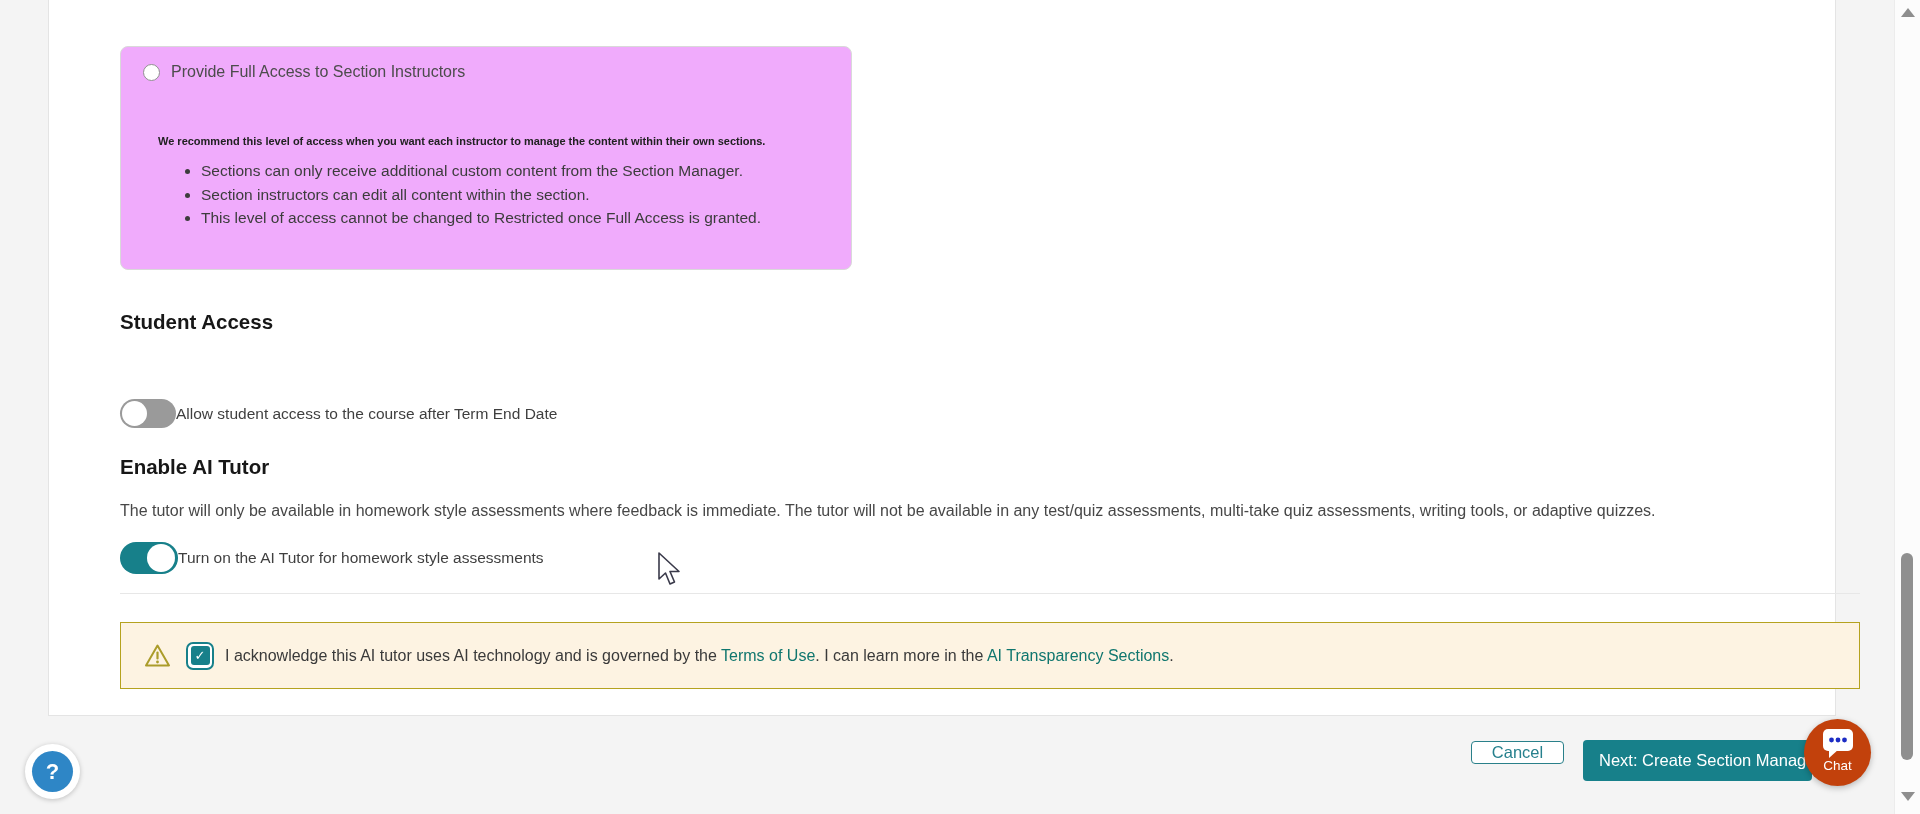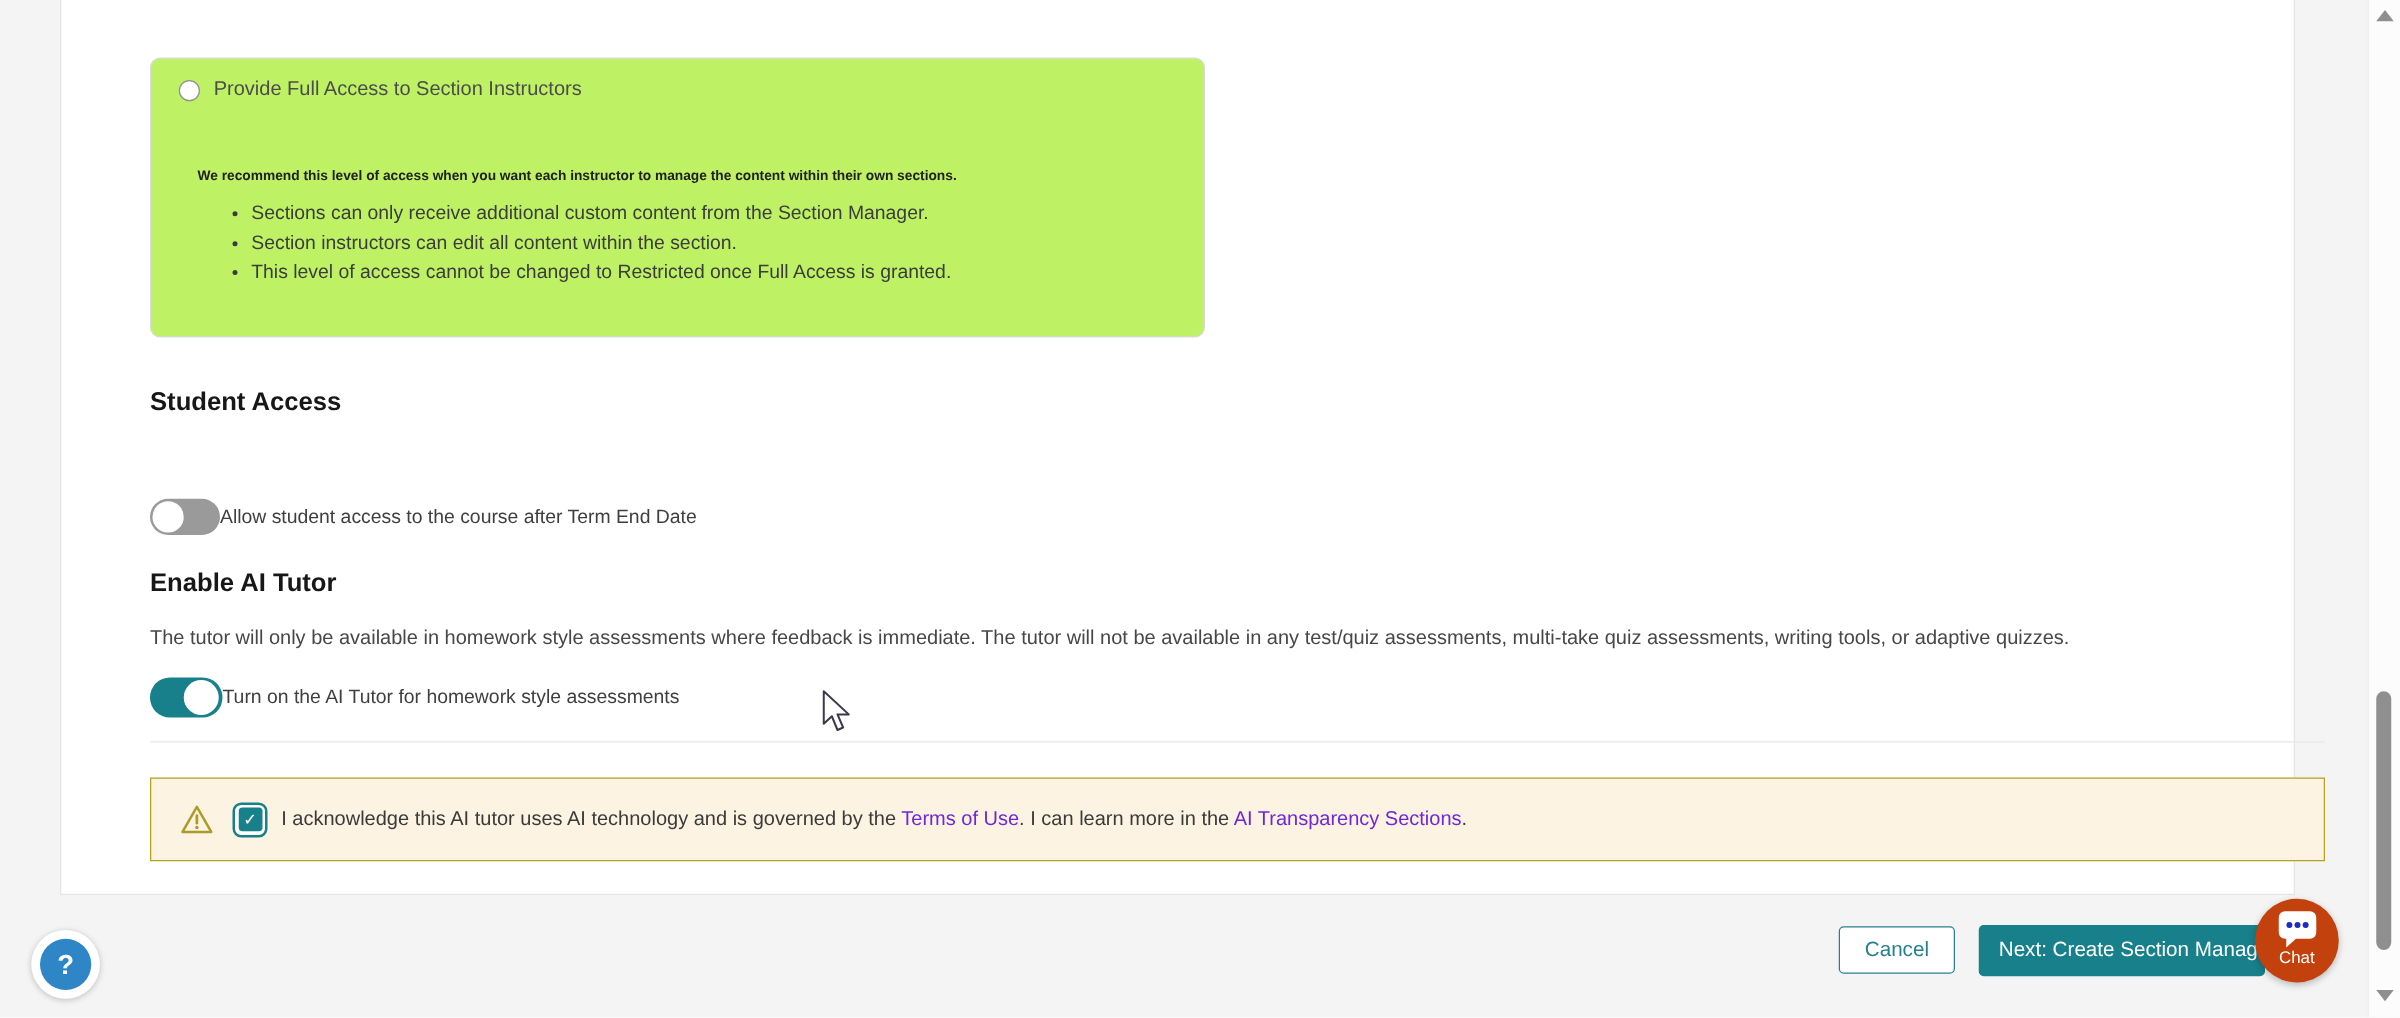--- a/index.html
+++ b/index.html
@@ -10,22 +10,22 @@
     position:relative;
     color:#3f3f3f;
   }
   .card {
     position:absolute; left:48px; top:-8px; width:1788px; height:724px;
     background:#ffffff;
     border:1px solid #e4e4e4;
   }
   
   .panel {
-    position:absolute; left:71px; top:53px; width:844px; height:224px;
-    background:#bef264;
+    position:absolute; left:71px; top:53px; width:732px; height:224px;
+    background:#f0abfc;
     border:1px solid #d9d9d9;
     border-radius:8px;
   }
   .radio-row { position:absolute; left:22px; top:16px; display:flex; align-items:center; }
   .radio {
     width:17px; height:17px; border-radius:50%;
     border:1.5px solid #919191; background:#ffffff;
   }
   .radio-label { margin-left:11px; font-size:16px; color:#4c4c4c; }
   .panel-reco {
@@ -78,24 +78,24 @@
     width:28px; height:28px; border:2px solid #17808a; border-radius:7px;
     background:#ffffff; display:flex; align-items:center; justify-content:center;
     cursor:pointer;
   }
   .ack-check-inner {
     width:19px; height:19px; background:#17808a; border-radius:3px;
     color:#ffffff; font-size:13px; font-weight:700;
     display:flex; align-items:center; justify-content:center;
   }
   .ack-text { margin-left:11px; font-size:16px; color:#3a3a3a; }
-  .ack-text a { color:#6d28d9; text-decoration:none; cursor:pointer; }
+  .ack-text a { color:#0f766e; text-decoration:none; cursor:pointer; }
   
   .btn-cancel {
-    position:absolute; left:1471px; top:741px; width:93px; height:38px;
+    position:absolute; left:1471px; top:741px; width:93px; height:23px;
     background:#ffffff; border:1px solid #2a808a; border-radius:4px;
     color:#26808d; font-size:16.5px; font-family:inherit; cursor:pointer;
   }
   .btn-next {
     position:absolute; left:1583px; top:740px; width:229px; height:41px;
     background:#17808a; border:none; border-radius:4px;
     color:#ffffff; font-size:16.5px; font-family:inherit; cursor:pointer;
     text-align:left; padding-left:16px; white-space:nowrap; overflow:hidden;
   }
   

